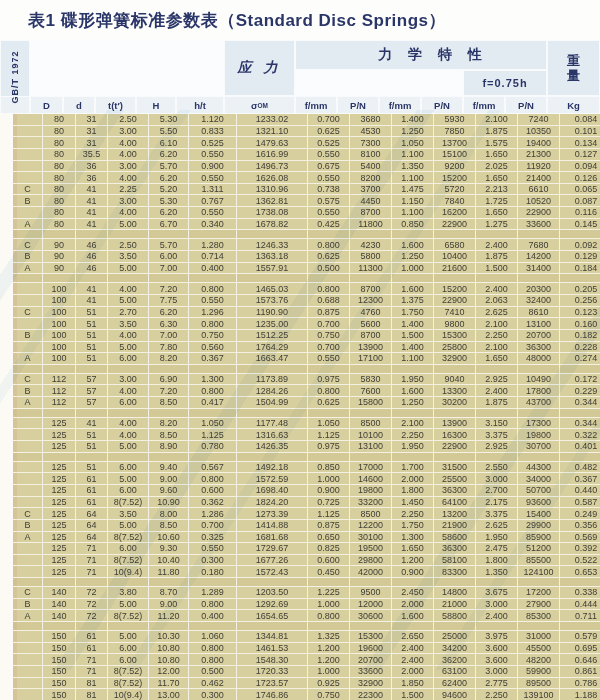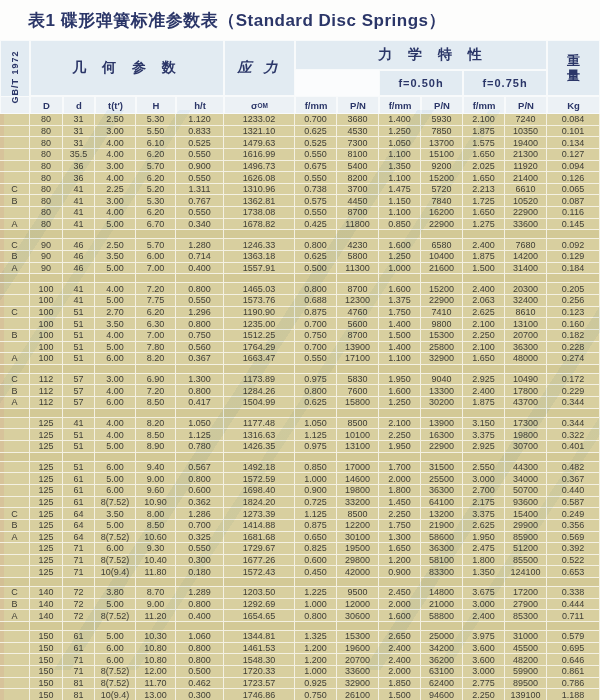--- a/index.html
+++ b/index.html
@@ -43,21 +43,21 @@
   .h-f025{grid-column:8/10;margin-top:46px;}
   .h-f050{grid-column:10/12;}
   .h-f075{grid-column:12/14;}
   .h-weight{grid-column:14;grid-row:1/3;font-size:13px;white-space:pre-line;line-height:15px;text-align:center;}
   .h-lab{grid-row:3;background:#ecf1f5;font-size:9.5px;font-weight:bold;color:#2b3668;}
   .h-lab sub{font-size:6.5px;}
   .h-lab-0{grid-column:1;}
   
   .tbody{background:#fbfaf4;}
   .trow{
-    display:grid;grid-template-columns:var(--cols);height:11.65px;
+    display:grid;grid-template-columns:var(--cols);height:11.65px;padding-left:13px;
   }
   .tgap{height:9px;}
   .tcell{
     background:#d8cf9f;color:#3f3e36;
     font-size:9px;
     display:flex;align-items:center;justify-content:center;
     border-right:1.5px solid #f4f1e2;border-bottom:1.5px solid #f4f1e2;
     box-sizing:border-box;overflow:hidden;white-space:nowrap;
   }
   .trow .tcell:first-child{box-shadow:inset 4px 0 0 rgba(213,164,142,.28);}
@@ -80,25 +80,23 @@
 <body>
 
 <div class="title-bar">
   <h1>表1 碟形弹簧标准参数表（Standard Disc Springs）</h1>
 </div>
 
 <div class="tbl thead">
   <div class="hcell h-gbt">
     <span>GB/T 1972</span>
   </div>
-  <div class="hcell h-geometry">几 何 参 数</div>
   <div class="hcell h-stress">应 力</div>
   <div class="hcell h-mech">力 学 特 性</div>
   <div class="hcell h-f h-f025">f=0.25h</div>
-  <div class="hcell h-f h-f050">f=0.50h</div>
   <div class="hcell h-f h-f075">f=0.75h</div>
   <div class="hcell h-weight">重
 量</div>
 
   <div class="hcell h-lab h-lab-0"></div>
   <div class="hcell h-lab">D</div>
   <div class="hcell h-lab">d</div>
   <div class="hcell h-lab">t(t′)</div>
   <div class="hcell h-lab">H</div>
   <div class="hcell h-lab">h/t</div>
@@ -934,21 +932,21 @@
     </div>
     <div class="trow">
       <span class="tcell"></span>
       <span class="tcell">150</span>
       <span class="tcell">81</span>
       <span class="tcell">10(9.4)</span>
       <span class="tcell">13.00</span>
       <span class="tcell">0.300</span>
       <span class="tcell">1746.86</span>
       <span class="tcell">0.750</span>
-      <span class="tcell">26100</span>
+      <span class="tcell">22300</span>
       <span class="tcell">1.500</span>
       <span class="tcell">94600</span>
       <span class="tcell">2.250</span>
       <span class="tcell">139100</span>
       <span class="tcell">1.188</span>
     </div>
   </div>
 
 <div class="watermark"></div>
 

